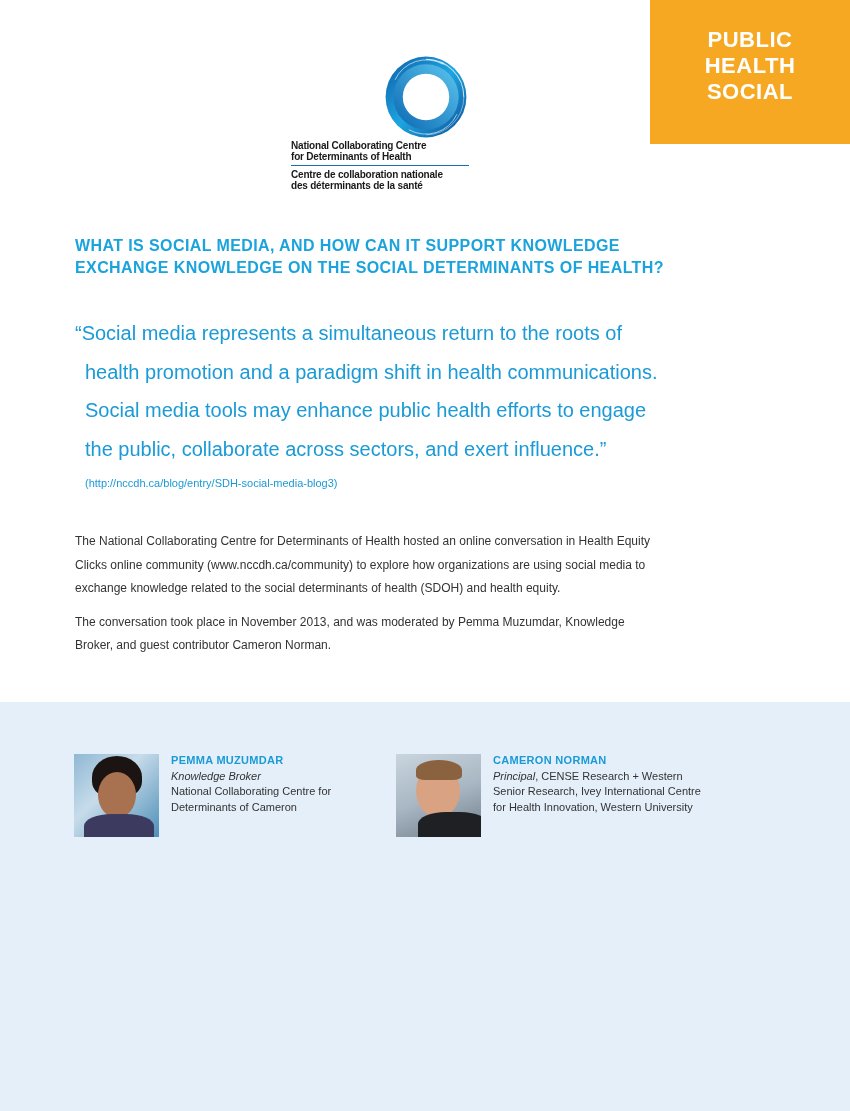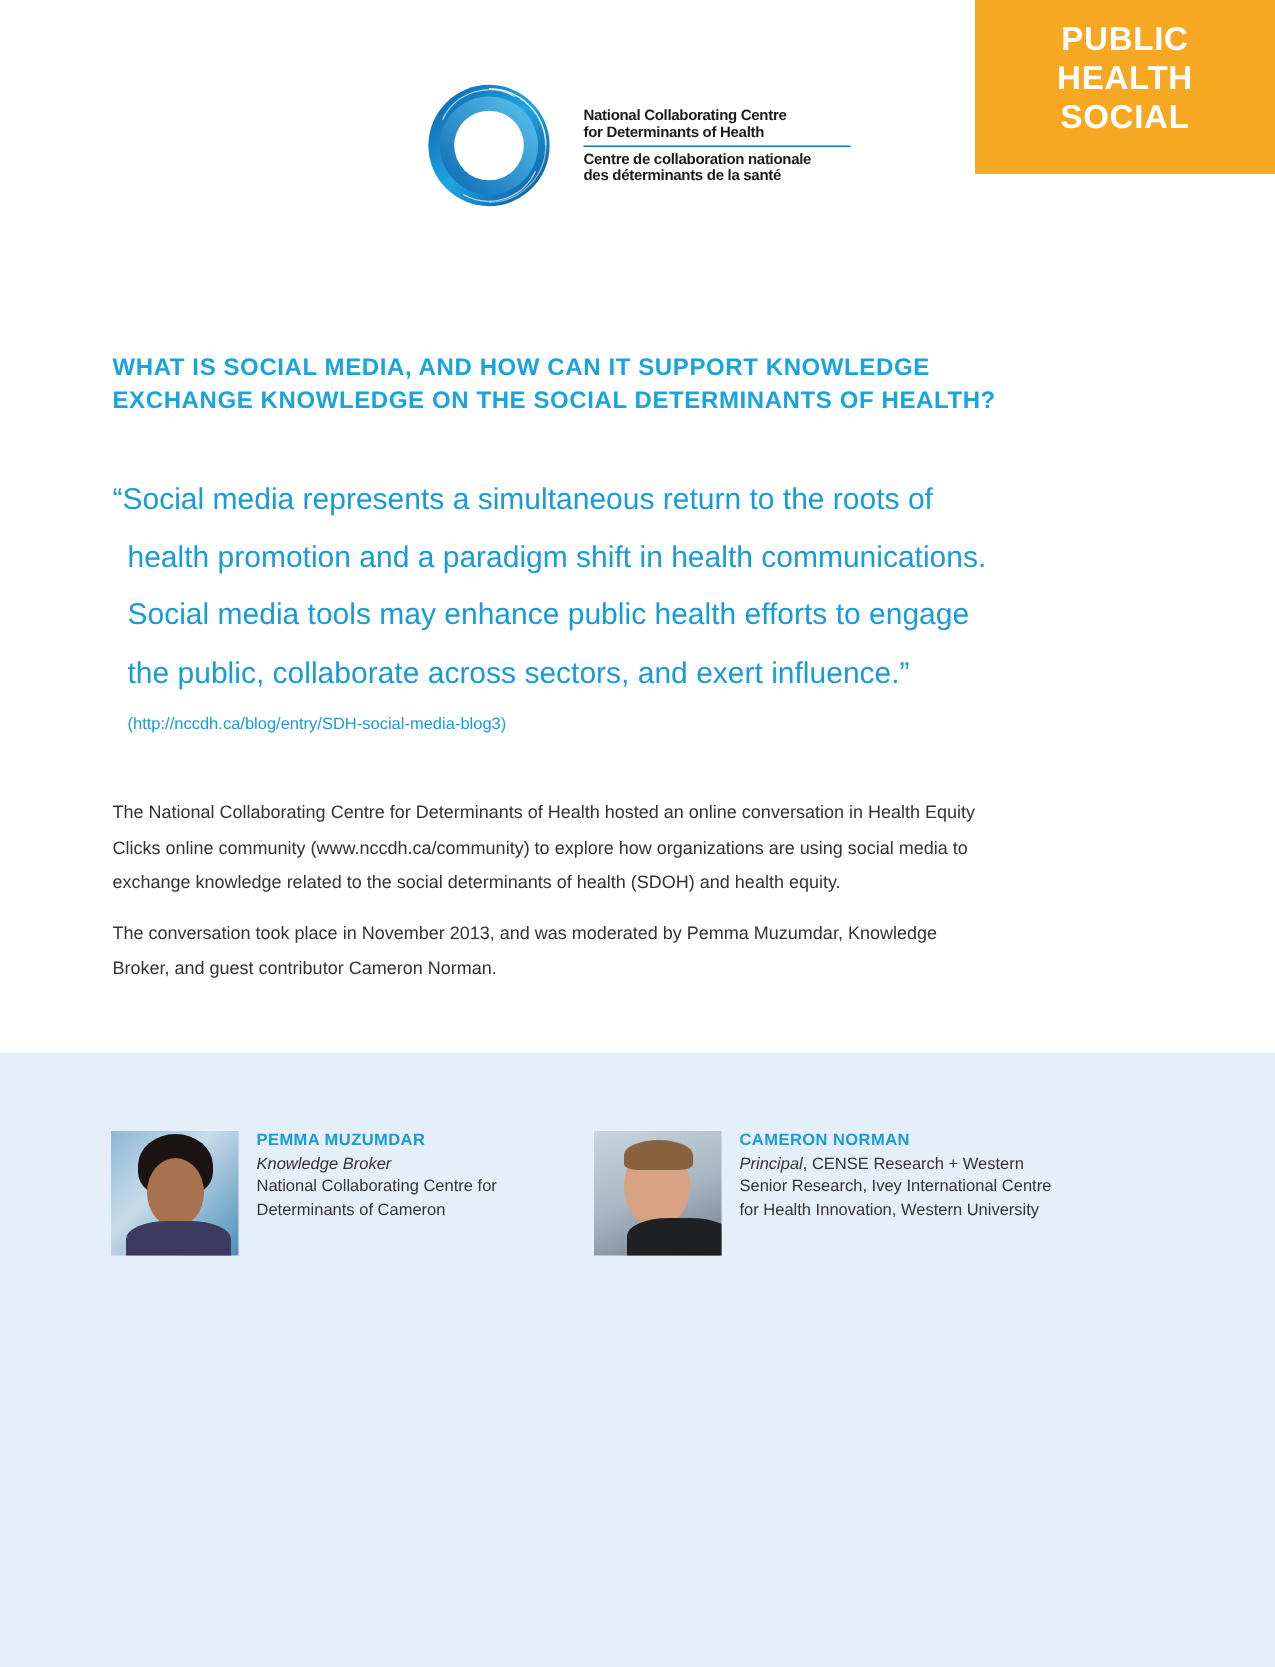--- a/index.html
+++ b/index.html
@@ -1,20 +1,20 @@
 <!DOCTYPE html>
 <html><head>
   <meta charset="utf-8">
   <style>
     html, body { margin:0; padding:0; }
     body { width:850px; height:1111px; position:relative; background:#ffffff; font-family:"Liberation Sans", sans-serif; overflow:hidden; }
-    .banner { position:absolute; left:650px; top:0; width:200px; height:116px; background:#f7a823; display:flex; align-items:center; justify-content:center; }
+    .banner { position:absolute; left:650px; top:0; width:200px; height:144px; background:#f7a823; display:flex; align-items:center; justify-content:center; }
     .banner-text { color:#ffffff; font-weight:bold; font-size:22px; line-height:26px; text-align:center; letter-spacing:0.5px; margin-top:-12px; }
     .banner-text span { display:block; }
-    .logo { position:absolute; left:283px; top:54px; display:flex; align-items:center; }
+    .logo { position:absolute; left:271px; top:54px; display:flex; align-items:flex-end;flex-direction:column; }
     .logo-mark { width:86px; height:86px; }
     .logo-text { margin-left:20px; font-size:10px; line-height:11px; color:#1a1a1a; font-weight:bold; letter-spacing:-0.2px; }
     .logo-text .en { padding-bottom:3px; border-bottom:1.2px solid #1a6fb0; width:178px; }
     .logo-text .fr { padding-top:3px; }
     .logo-text span { display:block; }
     .heading { position:absolute; left:75px; top:235px; width:720px; color:#1aa3dc; font-weight:bold; font-size:16px; line-height:22px; letter-spacing:0.4px; }
     .heading span { display:block; }
     .quote { position:absolute; left:75px; top:314px; width:700px; color:#1a9ad6; font-size:20px; line-height:38.5px; }
     .quote span { display:block; padding-left:10px; }
     .quote span.first { padding-left:0; }

